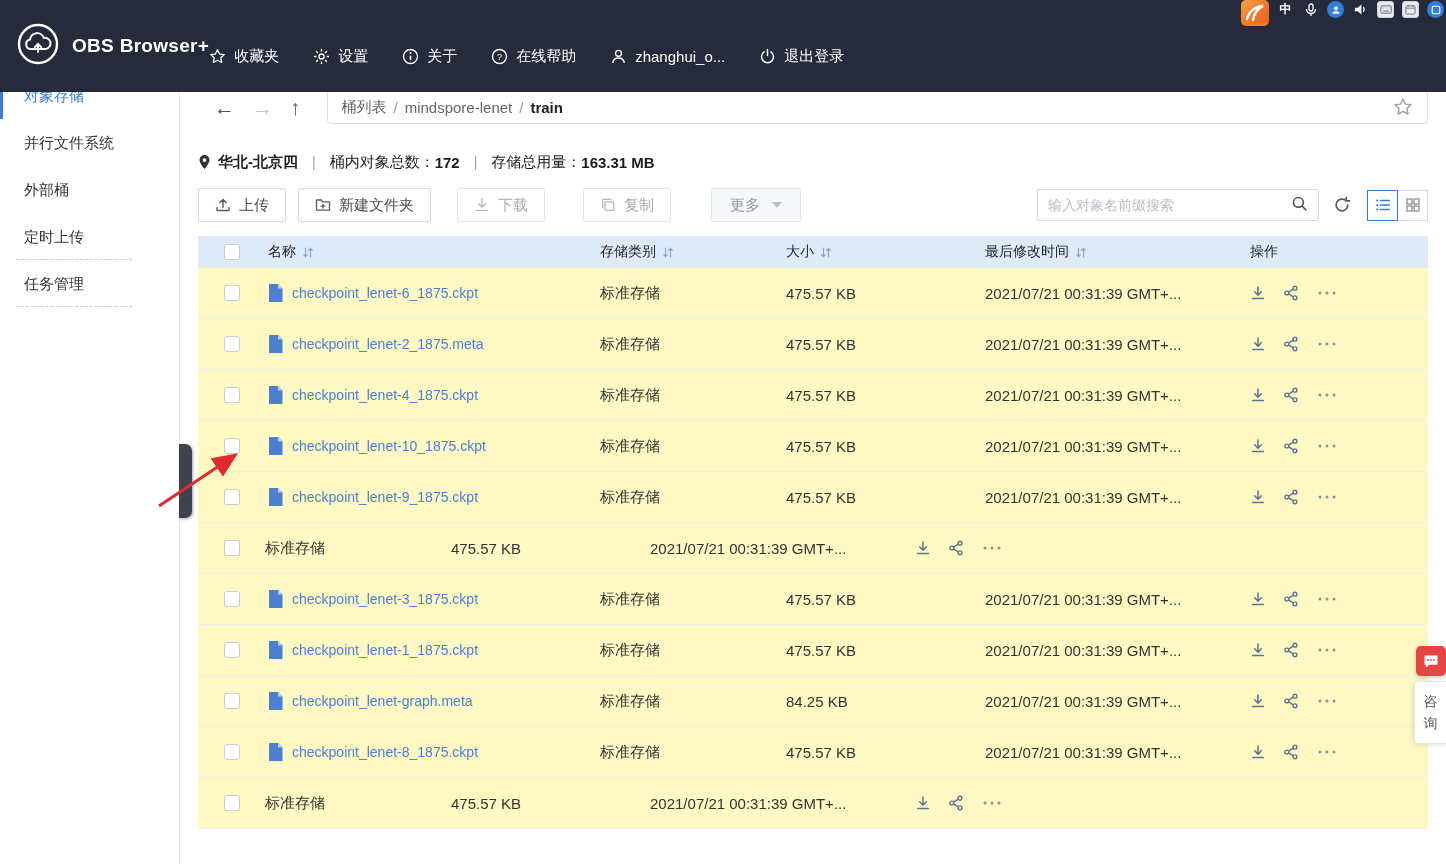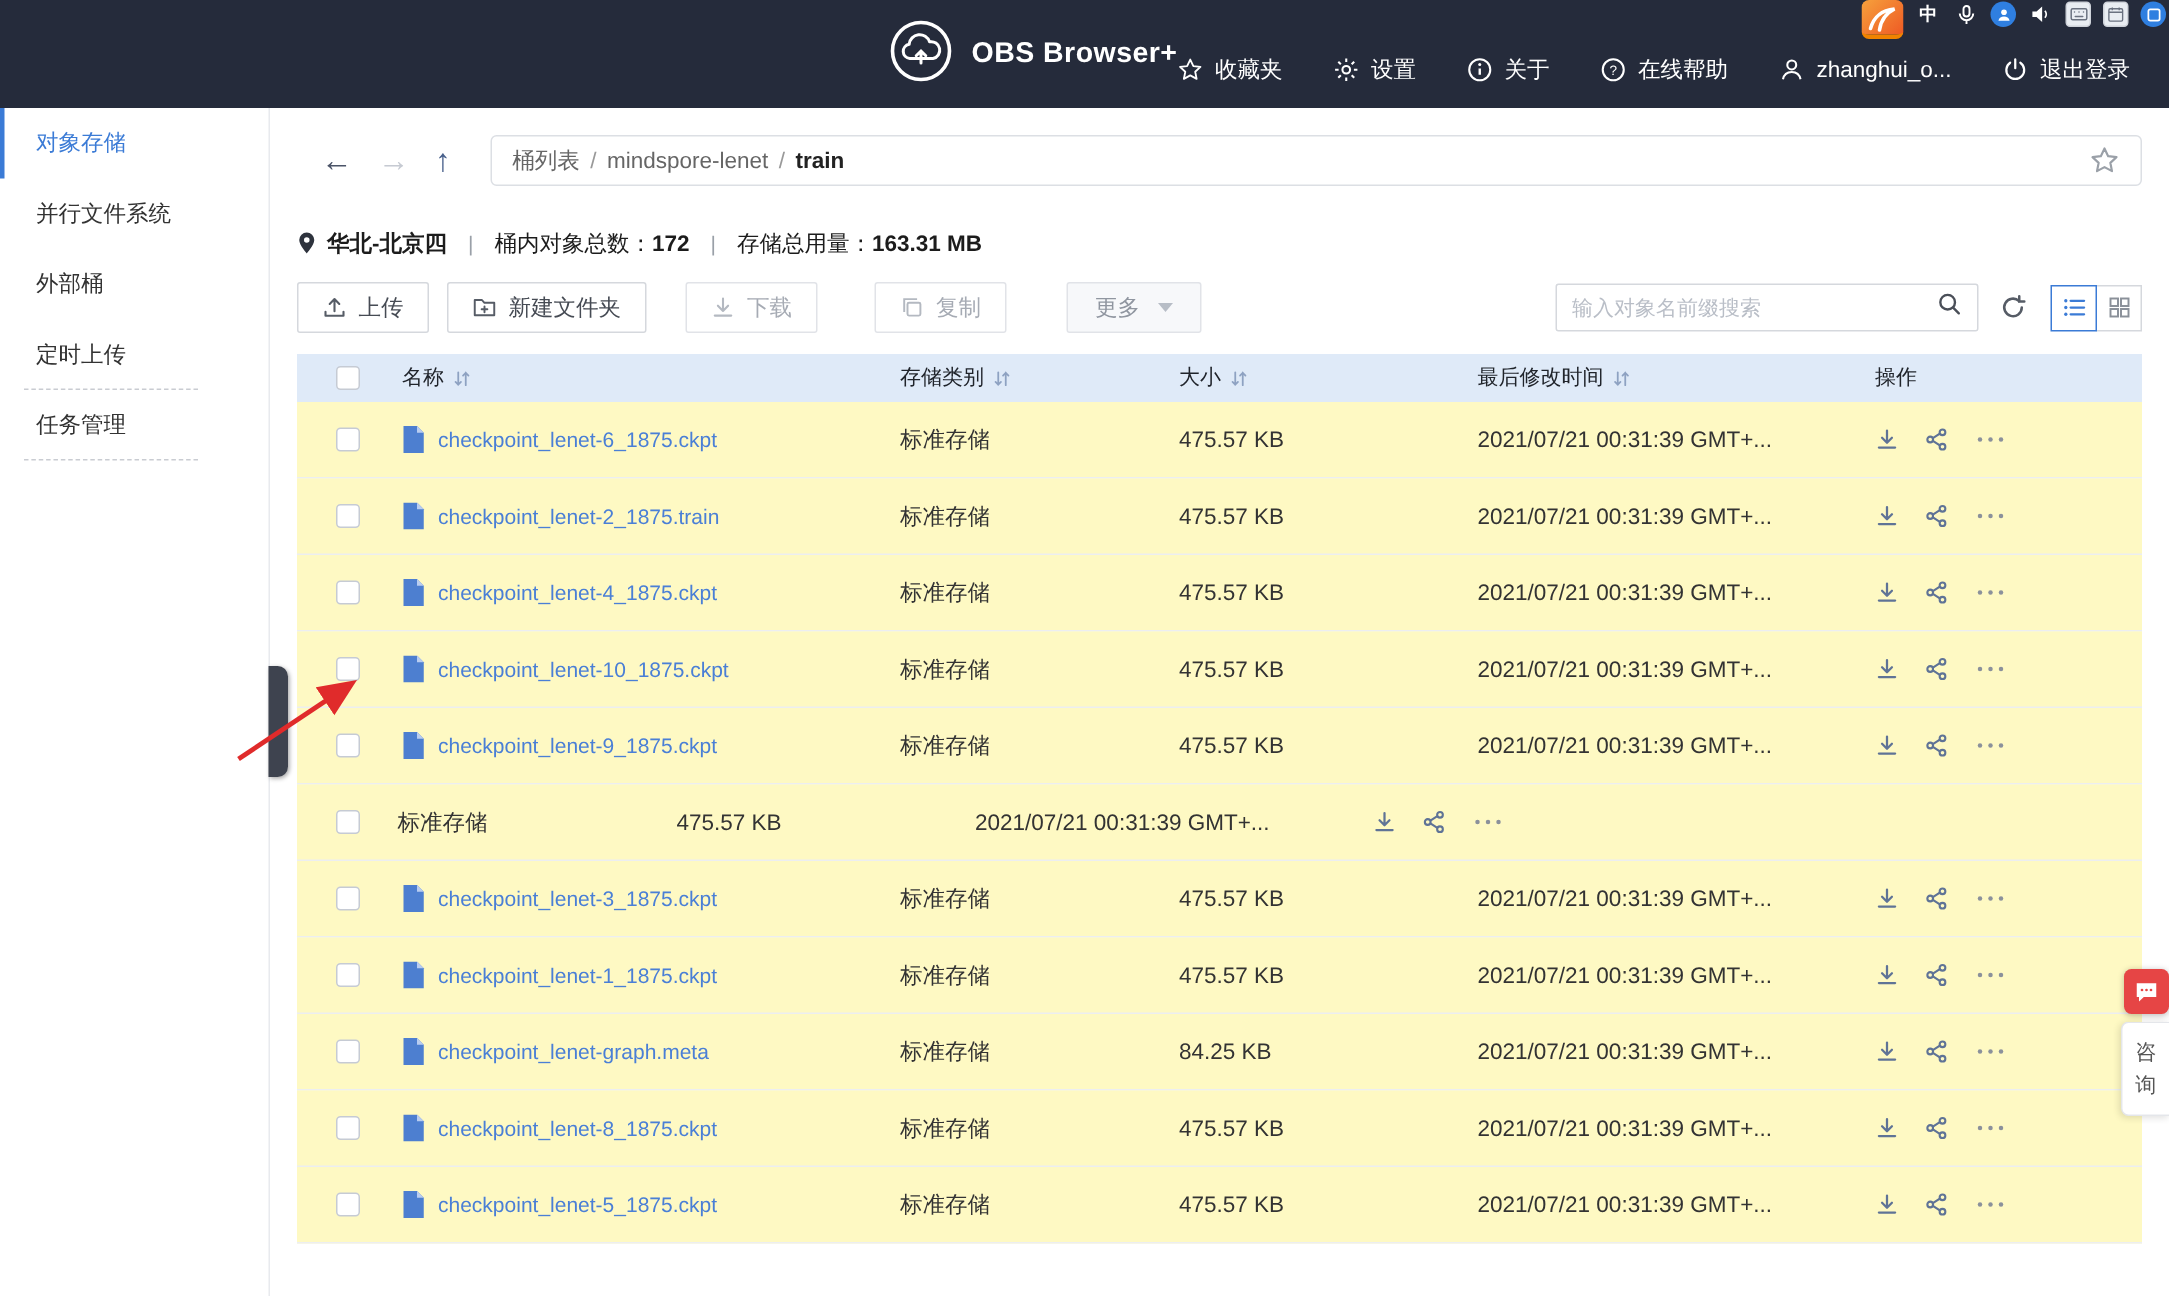--- a/index.html
+++ b/index.html
@@ -1,21 +1,21 @@
 <!DOCTYPE html>
 <html><head>
 <meta charset="utf-8">
 <style>
   * { margin:0; padding:0; box-sizing:border-box; }
   html,body { width:1446px; height:864px; }
   body { font-family:"Liberation Sans", sans-serif; background:#fff; overflow:hidden; }
   .app { position:relative; width:1446px; height:864px; background:#fff; overflow:hidden; }
 
   
-  .topbar { position:absolute; left:0; top:0; width:100%; height:72px; background:#252b3b; display:flex; align-items:center; justify-content:flex-end; padding:0 26px 0 16px; z-index:5; }
+  .topbar { position:absolute; left:0; top:0; width:100%; height:92px; background:#252b3b; display:flex; align-items:center; justify-content:flex-start; padding:0 26px 0 16px; z-index:5; }
   .logo { display:flex; align-items:center; gap:12px; }
   .logo-text { color:#fff; font-size:19px; font-weight:bold; letter-spacing:.3px; }
   .topnav { display:flex; align-items:center; gap:34px; margin-top:20px; }
   .nav-item { display:flex; align-items:center; gap:8px; color:#fff; font-size:15px; cursor:pointer; white-space:nowrap; }
   .nav-item svg { display:block; }
 
   
   .os-icons { position:absolute; top:0; right:2px; display:flex; align-items:flex-start; gap:8px; z-index:20; }
   .paint-app { width:28px; height:26px; background:linear-gradient(135deg,#f6a13c,#ee5a24); border-radius:5px; position:relative; border-bottom:3px solid #f08300; }
   .paint-app svg { position:absolute; left:3px; top:3px; }
@@ -442,21 +442,21 @@
     <div class="col c-check">
               <span class="cb"></span>
             </div>
     <div class="col c-name">
       <span class="ficon">
         <svg width="15" height="18" viewBox="0 0 15 18">
                   <path d="M1 0h9l4.5 4.5V18H1z" fill="#4d7fd0"></path>
                   <path d="M10 0l4.5 4.5H10z" fill="#b9cdf0"></path>
                 </svg>
       </span>
-      <a class="flink">checkpoint_lenet-2_1875.train</a>
+      <a class="flink">checkpoint_lenet-2_1875.meta</a>
     </div>
     <div class="col c-class">标准存储</div>
     <div class="col c-size">475.57 KB</div>
     <div class="col c-date">2021/07/21 00:31:39 GMT+...</div>
     <div class="col c-ops">
       <span class="op">
         <svg width="16" height="16" viewBox="0 0 16 16" fill="none" stroke="#5f7396" stroke-width="1.5" stroke-linecap="round" stroke-linejoin="round">
                   <path d="M8 2v8.2M4.7 6.8L8 10.2l3.3-3.4"></path>
                   <path d="M2.6 13.4h10.8"></path>
                 </svg>
@@ -795,29 +795,20 @@
                   <circle cx="18" cy="8" r="1.5"></circle>
                 </svg>
       </span>
     </div>
   </div>
 
   <div class="trow">
     <div class="col c-check">
               <span class="cb"></span>
             </div>
-    <div class="col c-name">
-      <span class="ficon">
-        <svg width="15" height="18" viewBox="0 0 15 18">
-                  <path d="M1 0h9l4.5 4.5V18H1z" fill="#4d7fd0"></path>
-                  <path d="M10 0l4.5 4.5H10z" fill="#b9cdf0"></path>
-                </svg>
-      </span>
-      <a class="flink">checkpoint_lenet-5_1875.ckpt</a>
-    </div>
     <div class="col c-class">标准存储</div>
     <div class="col c-size">475.57 KB</div>
     <div class="col c-date">2021/07/21 00:31:39 GMT+...</div>
     <div class="col c-ops">
       <span class="op">
         <svg width="16" height="16" viewBox="0 0 16 16" fill="none" stroke="#5f7396" stroke-width="1.5" stroke-linecap="round" stroke-linejoin="round">
                   <path d="M8 2v8.2M4.7 6.8L8 10.2l3.3-3.4"></path>
                   <path d="M2.6 13.4h10.8"></path>
                 </svg>
       </span>

